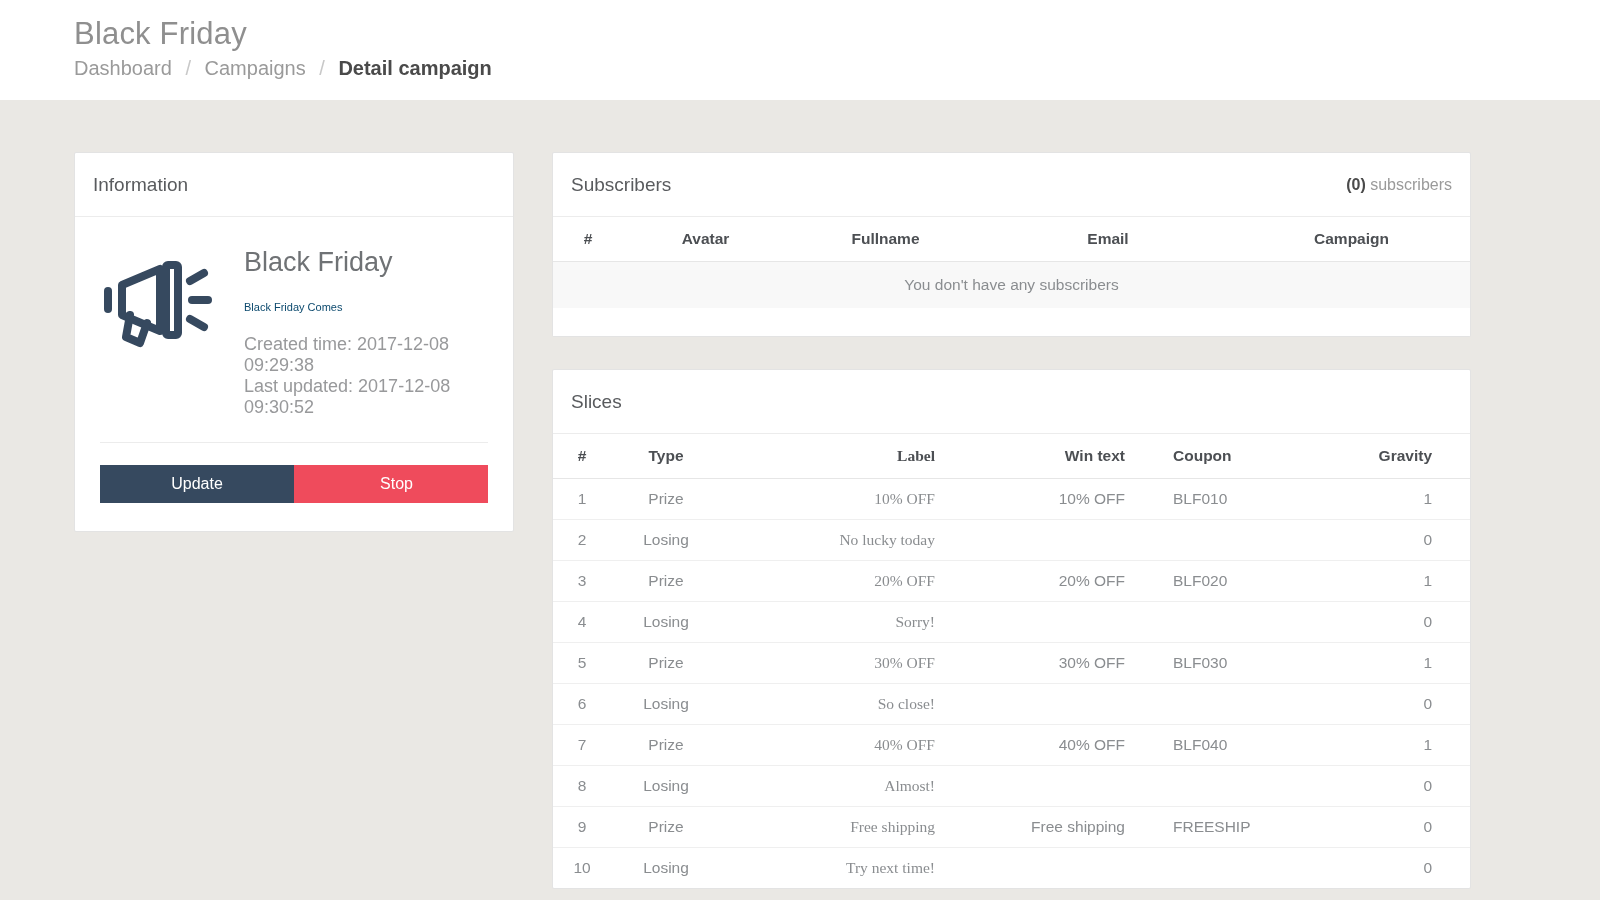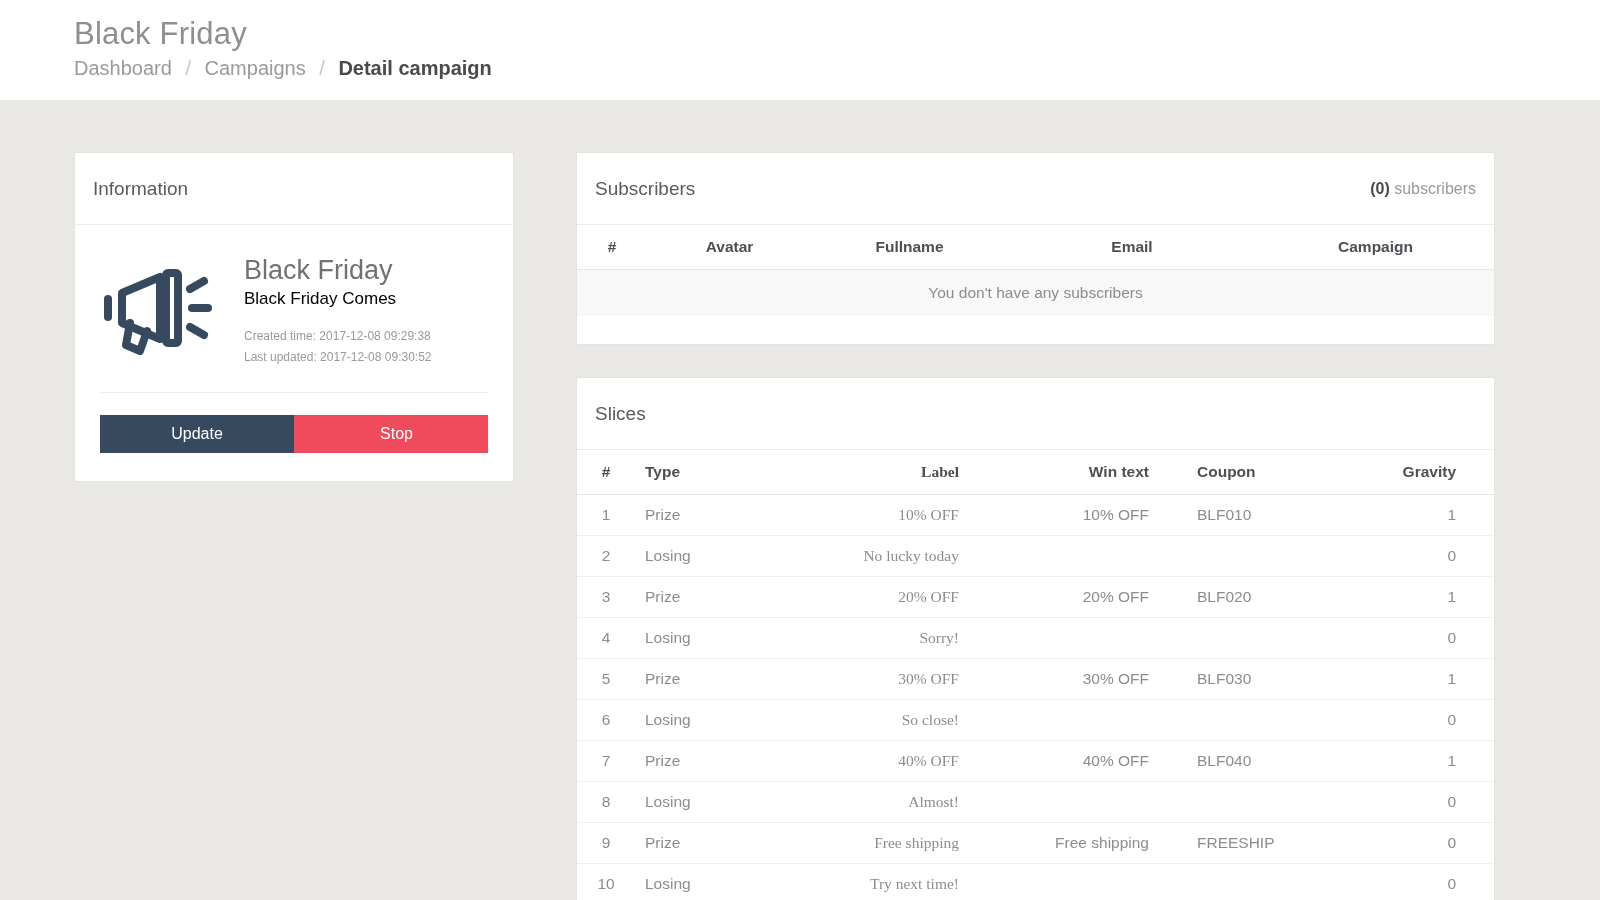--- a/index.html
+++ b/index.html
@@ -51,34 +51,34 @@
     height: 800px;
   }
   .col-left {
     position: absolute;
     left: 74px;
     top: 52px;
     width: 440px;
   }
   .col-right {
     position: absolute;
-    left: 576px;
+    left: 552px;
     top: 52px;
     width: 919px;
   }
 
   
   .card {
     background: #ffffff;
     border: 1px solid #e3e3e3;
     border-radius: 2px;
   }
   .card + .card { margin-top: 32px; }
   .card-head {
-    height: 72px;
+    height: 64px;
     padding: 0 18px;
     display: flex;
     align-items: center;
     justify-content: space-between;
     border-bottom: 1px solid #ececec;
   }
   .card-title {
     font-size: 19px;
     color: #595b5e;
     font-weight: 400;
@@ -95,28 +95,28 @@
   .info-top { display: flex; align-items: flex-start; }
   .megaphone { width: 120px; flex: 0 0 120px; padding-top: 14px; }
   .info-text { padding-left: 24px; padding-top: 2px; }
   .camp-name {
     font-size: 27px;
     font-weight: 400;
     color: #6f7275;
     line-height: 34px;
   }
   .camp-desc {
-    font-size: 17px;
-    color: #000000;
-    margin-top: 1px;
+    font-size: 11px;
+    color: #0c4a6e;
+    margin-top: 17px;
     line-height: 22px;
   }
   .camp-times {
     margin-top: 16px;
-    font-size: 12px;
+    font-size: 18px;
     color: #98999b;
     line-height: 21px;
   }
   .divider {
     border-top: 1px solid #ececec;
     margin: 24px 0 0 0;
   }
   .btn-row {
     display: flex;
     margin: 22px 0 0 0;
@@ -170,21 +170,21 @@
 
   
   .sub-c0 { width: 70px;  text-align: center; }
   .sub-c1 { width: 165px; text-align: center; }
   .sub-c2 { width: 195px; text-align: center; }
   .sub-c3 { width: 250px; text-align: center; }
   .sub-c4 { text-align: center; }
 
   
   .sl-c0 { width: 58px;  text-align: center; }
-  .sl-c1 { width: 110px; text-align: left; }
+  .sl-c1 { width: 110px; text-align: center; }
   .sl-c2 { text-align: right; font-family: Liberation Serif, serif; }
   .sl-c3 { width: 190px; text-align: right; }
   .sl-c4 { width: 200px; text-align: left; padding-left: 38px; }
   .sl-c5 { width: 135px; text-align: right; padding-right: 38px; }
 </style>
 </head>
 <body>
 
 <div class="page-header">
   <div class="page-title">Black Friday</div>

